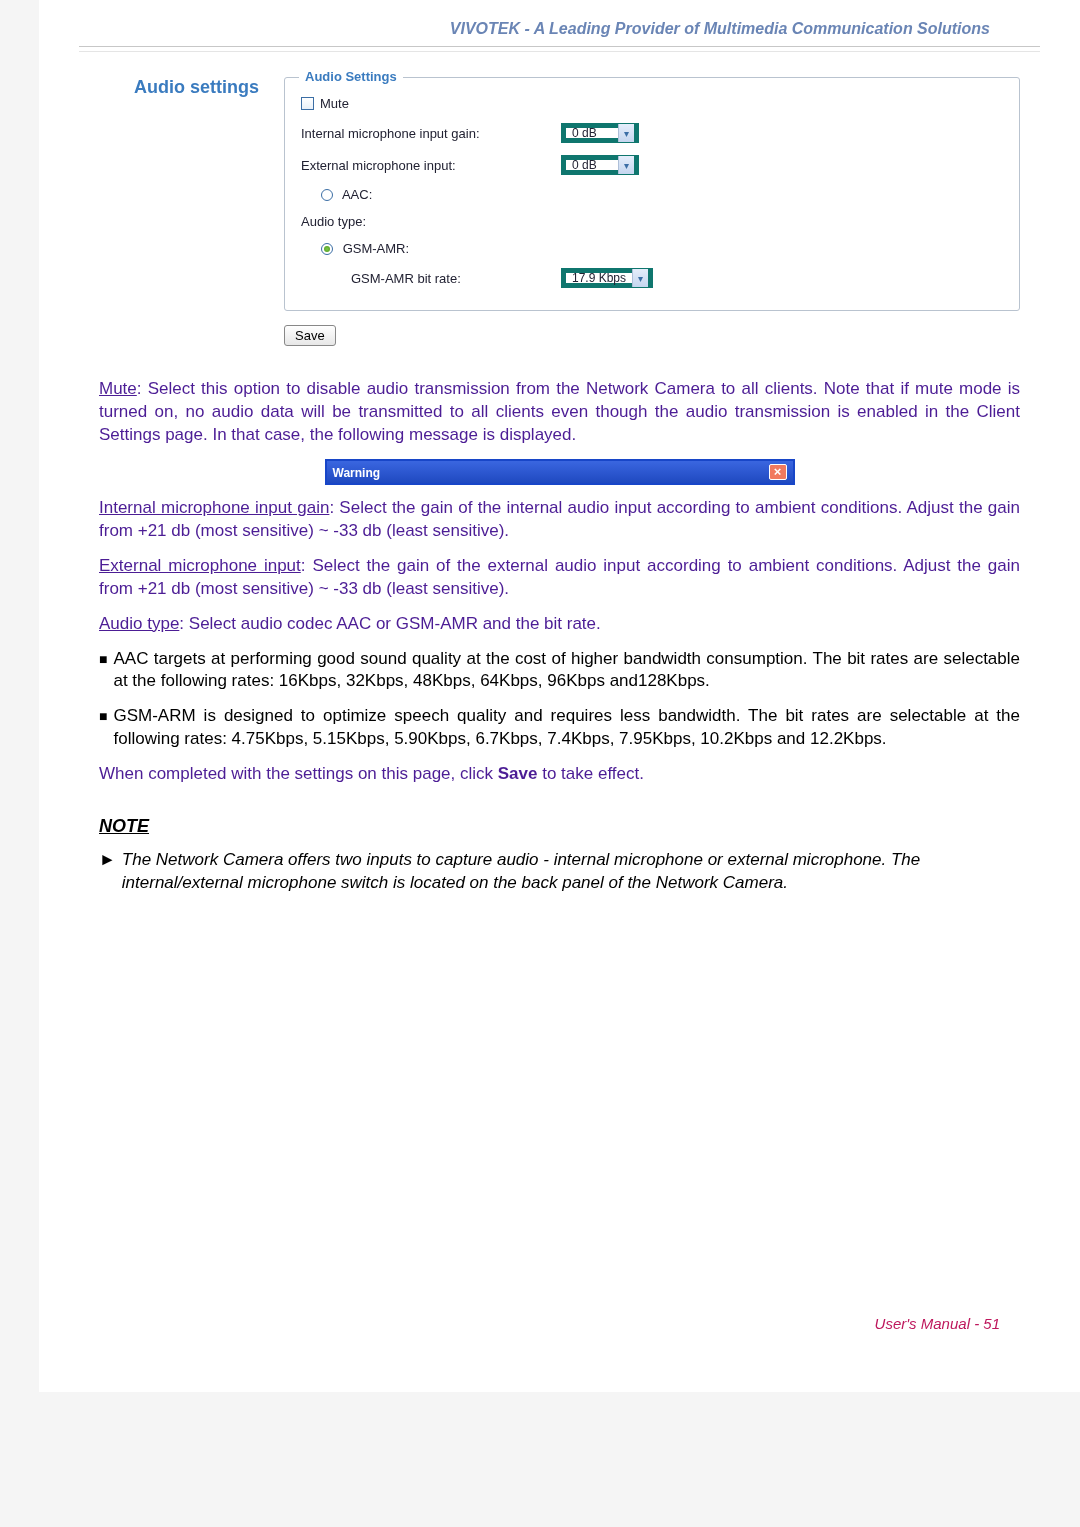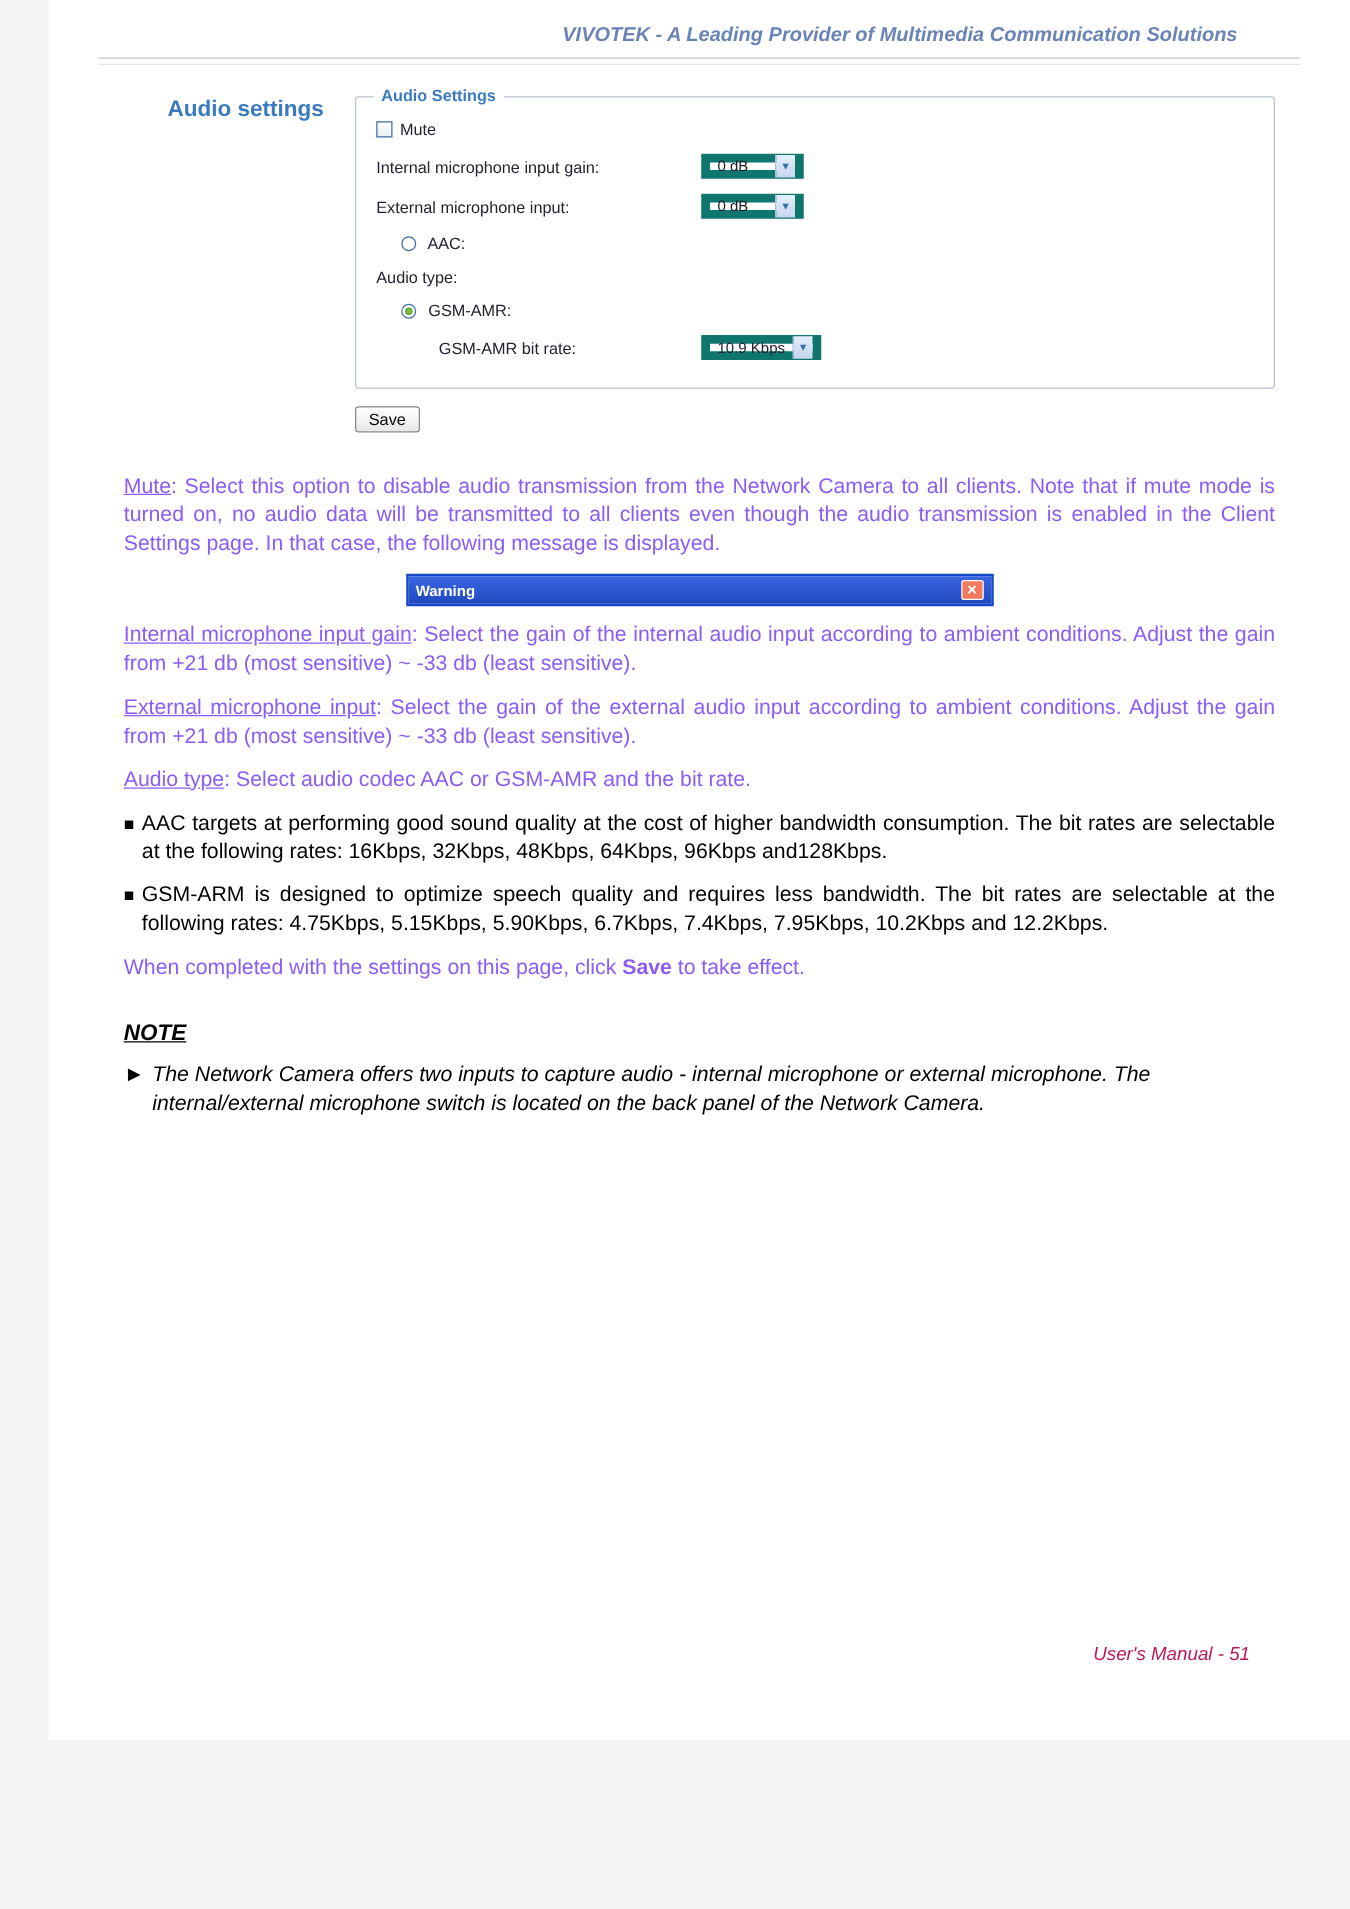--- a/index.html
+++ b/index.html
@@ -105,21 +105,21 @@
     content:"";
     position:absolute;
     width:6px;height:6px;
     background: radial-gradient(#7fc64a,#4a9a1a);
     border-radius:50%;
     top:2px;left:2px;
   }
   .select {
     display: inline-flex;
     align-items: center;
-    border: 7px solid #0f766e;
+    border: 5px solid #0f766e;
     height: 20px;
     font-size: 12px;
     background: #fff;
   }
   .select .sel-val {
     padding: 0 6px;
     min-width: 52px;
   }
   .select .sel-btn {
     width: 16px;
@@ -137,21 +137,21 @@
     border: 1px solid #888;
     border-radius: 3px;
     padding: 2px 10px;
     font-size: 13px;
     background: linear-gradient(#fff,#e7e7e7);
     margin-top: 4px;
     margin-bottom: 20px;
   }
   .body-text {
     font-size: 17px;
-    color: #8b5cf6;
+    color: #4c1d95;
     line-height: 1.35;
     text-align: justify;
     margin: 12px 0;
   }
   .body-text .uline { text-decoration: underline; }
   .body-text .bold { font-weight: bold; }
   .warning-box {
     width: 470px;
     margin: 10px auto 10px;
     border: 2px solid #1846c8;
@@ -290,21 +290,21 @@
         <div class="fs-row">
           <div class="fs-label indent1">
             <span class="radio checked"></span>
             <span>GSM-AMR:</span>
           </div>
         </div>
 
         <div class="fs-row">
           <div class="fs-label indent2">GSM-AMR bit rate:</div>
           <div class="select">
-            <span class="sel-val">10.9 Kbps</span>
+            <span class="sel-val">17.9 Kbps</span>
             <span class="sel-btn">▾</span>
           </div>
         </div>
       </div>
 
       <div class="save-btn">Save</div>
     </div>
   </div>
 
   <div class="full-body">

